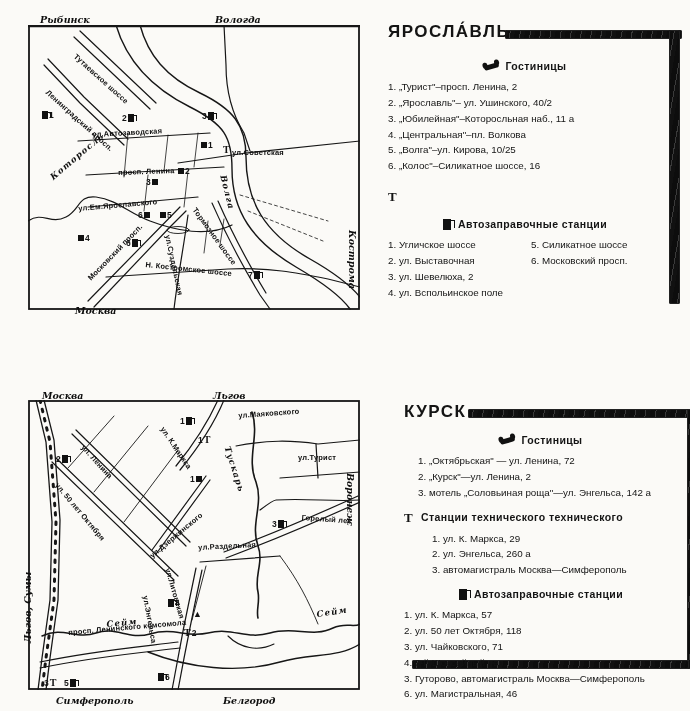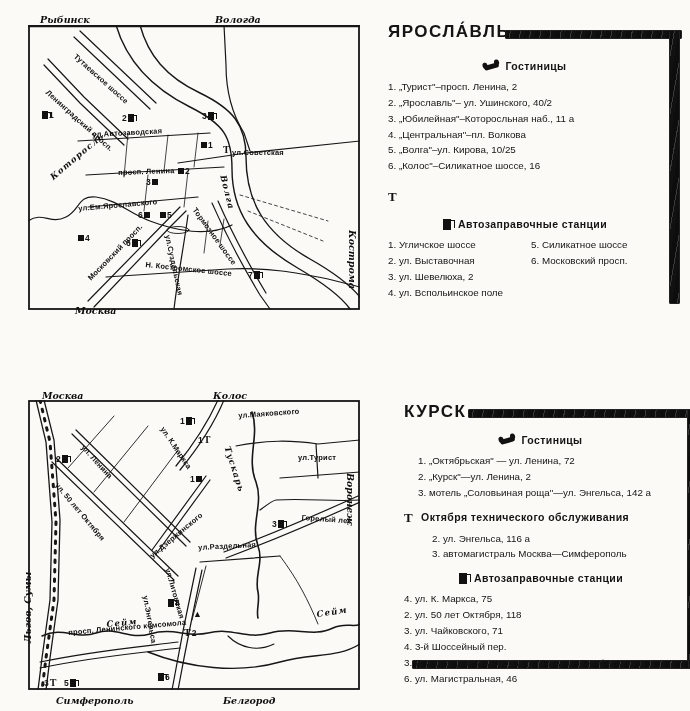--- a/index.html
+++ b/index.html
@@ -204,21 +204,21 @@
 
     <path d="M168,168 C160,205 152,245 144,290 M174,170 C166,207 158,247 150,290"></path>
     <path d="M12,262 C70,250 120,246 150,242 M12,268 C70,256 120,252 152,248"></path>
 
     <path d="M14,236 C35,226 48,240 68,233 C88,226 100,240 122,234 C146,227 158,238 180,233 C205,227 218,240 242,233 C266,226 285,238 305,228 C318,222 326,228 332,224" stroke-width="1.5"></path>
     <path d="M120,252 C160,268 210,274 252,262 C285,253 310,258 332,244" stroke-width="1.4"></path>
     <path d="M200,236 C212,248 230,252 246,244" stroke-width="1.1"></path>
     <path d="M252,156 C270,180 280,200 290,224" stroke-width=".9"></path>
   </svg>
 <span class="mlab dir" style="left: 22px; top: 9px;">Москва</span>
-    <span class="mlab dir" style="left: 193px; top: 9px;">Колос</span>
+    <span class="mlab dir" style="left: 193px; top: 9px;">Льгов</span>
     <span class="mlab dir" style="left: 336px; top: 92px; transform: rotate(90deg);">Воронеж</span>
     <span class="mlab dir" style="left: 2px; top: 262px; transform: rotate(-90deg);">Льгов, Сумы</span>
     <span class="mlab dir" style="left: 36px; top: 314px;">Симферополь</span>
     <span class="mlab dir" style="left: 203px; top: 314px;">Белгород</span>
     <span class="mlab river" style="left: 212px; top: 64px; transform: rotate(72deg);">Тускарь</span>
     <span class="mlab river" style="left: 86px; top: 238px; transform: rotate(-5deg);">Сейм</span>
     <span class="mlab river" style="left: 296px; top: 228px; transform: rotate(-8deg);">Сейм</span>
     <span class="mlab street" style="left: 218px; top: 30px; transform: rotate(-4deg);">ул.Маяковского</span>
     <span class="mlab street" style="left: 146px; top: 44px; transform: rotate(56deg);">ул. К.Маркса</span>
     <span class="mlab street" style="left: 66px; top: 62px; transform: rotate(48deg);">ул. Ленина</span>
@@ -286,32 +286,33 @@
       <span class="i-handset"></span>
       <span>Гостиницы</span>
     </div>
     <div class="indent">
         <div class="li">1. „Октябрьская" — ул. Ленина, 72</div>
         <div class="li">2. „Курск"—ул. Ленина, 2</div>
         <div class="li">3. мотель „Соловьиная роща"—ул. Энгельса, 142 а</div>
       </div>
     <div class="phead left" style="margin-top:10px;gap:8px">
       <span class="i-T">Т</span>
-      <span>Октября технического обслуживания</span>
+      <span>Станции технического технического</span>
     </div>
     <div class="indent" style="padding-left:14px">
-        <div class="li">2. ул. Энгельса, 116 а</div>
+        <div class="li">1. ул. К. Маркса, 29</div>
+        <div class="li">2. ул. Энгельса, 260 а</div>
         <div class="li">3. автомагистраль Москва—Симферополь</div>
       </div>
     <div class="phead" style="margin-top:10px">
       <span class="i-pumpL"></span>
       <span>Автозаправочные станции</span>
     </div>
     <div>
-        <div class="li">4. ул. К. Маркса, 75</div>
+        <div class="li">1. ул. К. Маркса, 57</div>
         <div class="li">2. ул. 50 лет Октября, 118</div>
         <div class="li">3. ул. Чайковского, 71</div>
         <div class="li">4. 3-й Шоссейный пер.</div>
         <div class="li">3. Гуторово, автомагистраль Москва—Симферополь</div>
         <div class="li">6. ул. Магистральная, 46</div>
       </div>
 
   </div>
 </div>
 

